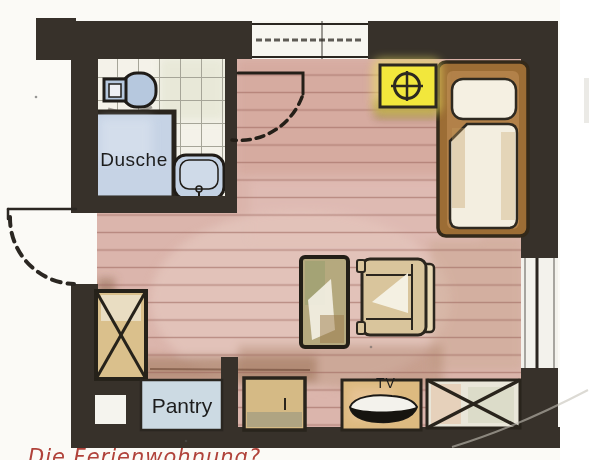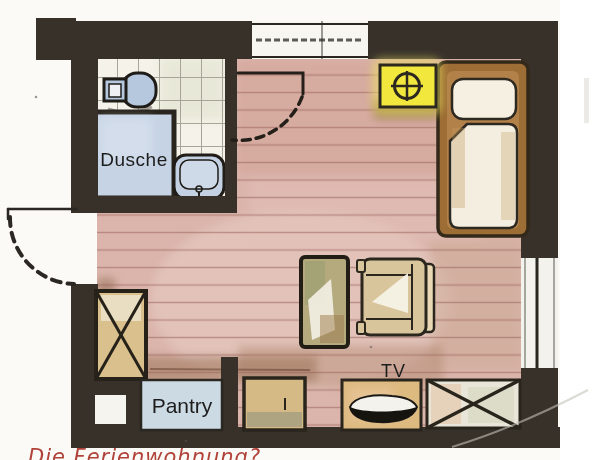--- a/index.html
+++ b/index.html
@@ -7,21 +7,21 @@
     position:relative;width:600px;height:460px;overflow:hidden;
     background:#fbfaf6;font-family:"Liberation Sans",sans-serif;
   }
   #plan-svg{position:absolute;left:0;top:0;}
   .label{
     position:absolute;color:#1c1c1c;font-family:"Liberation Sans",sans-serif;
     text-align:center;pointer-events:none;
   }
   #shower-label{left:94px;top:149px;width:80px;font-size:19px;letter-spacing:.5px;}
   #pantry-label{left:142px;top:394px;width:80px;font-size:21px;}
-  #tv-label{left:366px;top:361px;width:40px;font-size:18px;letter-spacing:1px;text-align:right;}
+  #tv-label{left:366px;top:375px;width:40px;font-size:14px;letter-spacing:1px;}
   #caption{
     position:absolute;left:28px;top:445px;width:400px;text-align:left;
     color:#b0423a;font-size:21px;letter-spacing:1px;font-style:italic;
     font-family:"DejaVu Sans",sans-serif;
   }
 </style>
 </head>
 <body>
 
 <div id="canvas">

